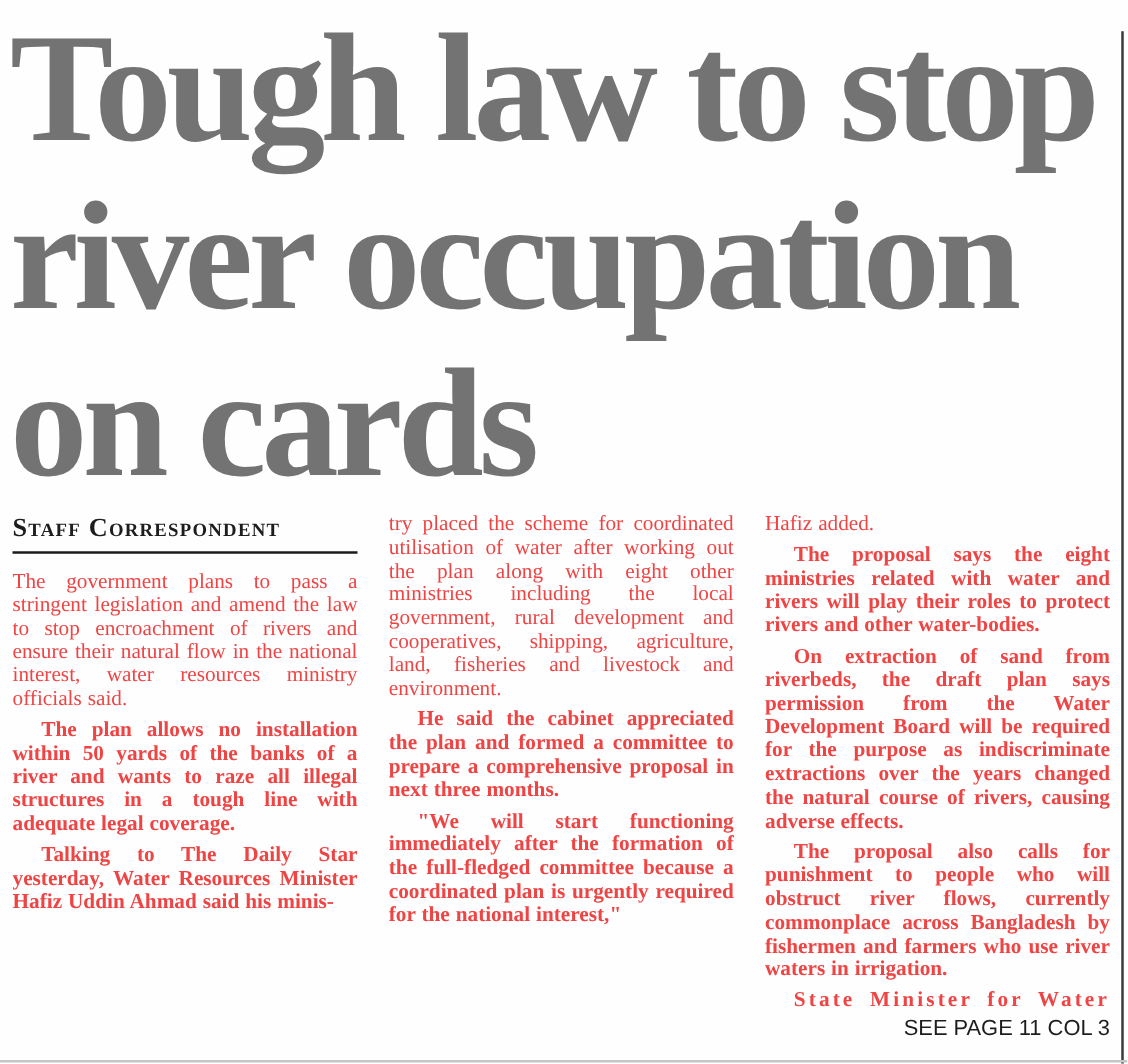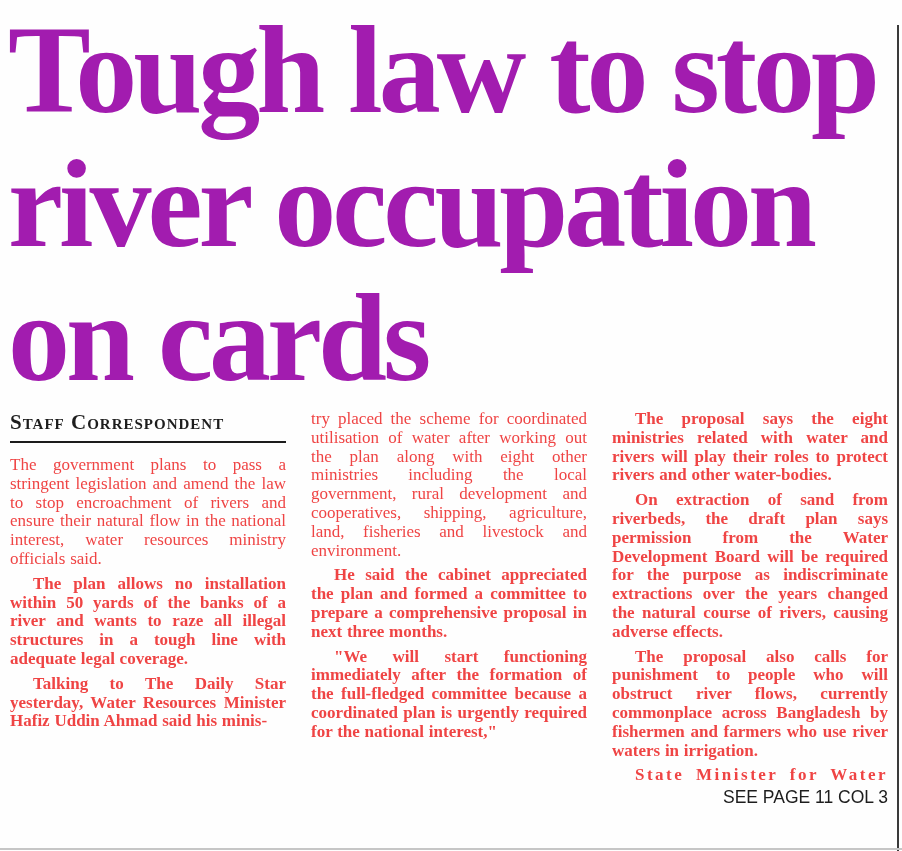--- a/index.html
+++ b/index.html
@@ -29,21 +29,21 @@
     background: #c6c6c6;
   }
   .headline {
     position: absolute;
     left: 8px; top: 0;
     margin: 0; padding-top: 4px;
     font-size: 124px;
     line-height: 134px;
     font-weight: 700;
     letter-spacing: -4px;
-    color: #a21caf;
+    color: #737373;
     white-space: nowrap;
   }
   .headline .hl-line { display: block; }
   .columns {
     position: absolute;
     left: 10px; top: 410px;
     width: 878px;
     display: flex;
     gap: 25px;
   }
@@ -111,20 +111,21 @@
       <p class="para indent">Talking to The Daily Star yesterday, Water Resources Minister Hafiz Uddin Ahmad said his minis-</p>
     </div>
 
     <div class="col">
       <p class="para">try placed the scheme for coordinated utilisation of water after working out the plan along with eight other ministries including the local government, rural development and cooperatives, shipping, agriculture, land, fisheries and livestock and environment.</p>
       <p class="para indent">He said the cabinet appreciated the plan and formed a committee to prepare a comprehensive proposal in next three months.</p>
       <p class="para indent">"We will start functioning immediately after the formation of the full-fledged committee because a coordinated plan is urgently required for the national interest,"</p>
     </div>
 
     <div class="col">
+      <p class="para">Hafiz added.</p>
       <p class="para indent">The proposal says the eight ministries related with water and rivers will play their roles to protect rivers and other water-bodies.</p>
       <p class="para indent">On extraction of sand from riverbeds, the draft plan says permission from the Water Development Board will be required for the purpose as indiscriminate extractions over the years changed the natural course of rivers, causing adverse effects.</p>
       <p class="para indent">The proposal also calls for punishment to people who will obstruct river flows, currently commonplace across Bangladesh by fishermen and farmers who use river waters in irrigation.</p>
       <p class="para indent spread">State Minister for Water</p>
       <div class="seepage">SEE PAGE 11 COL 3</div>
     </div>
 
   </div>
 </div>
 

